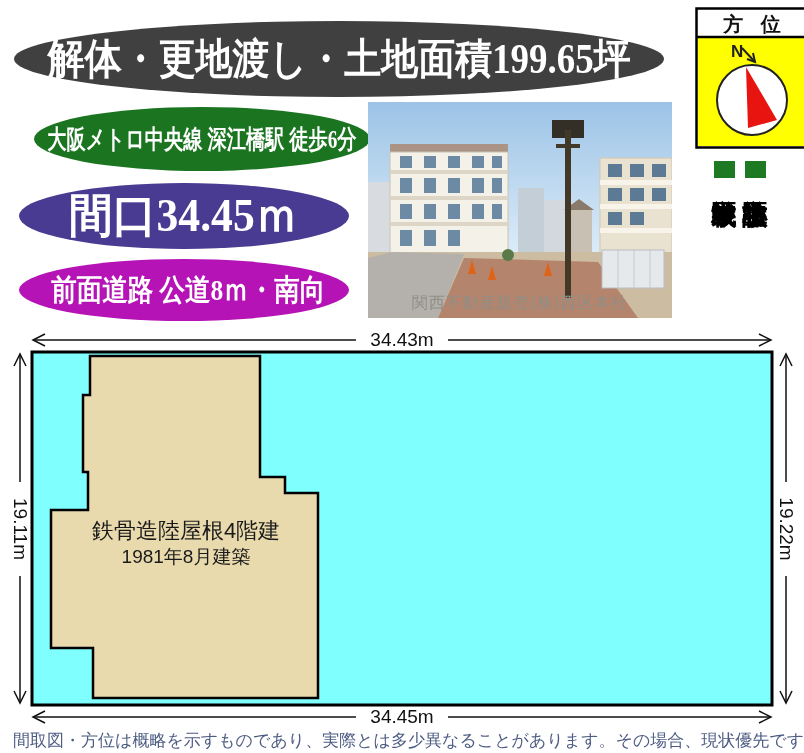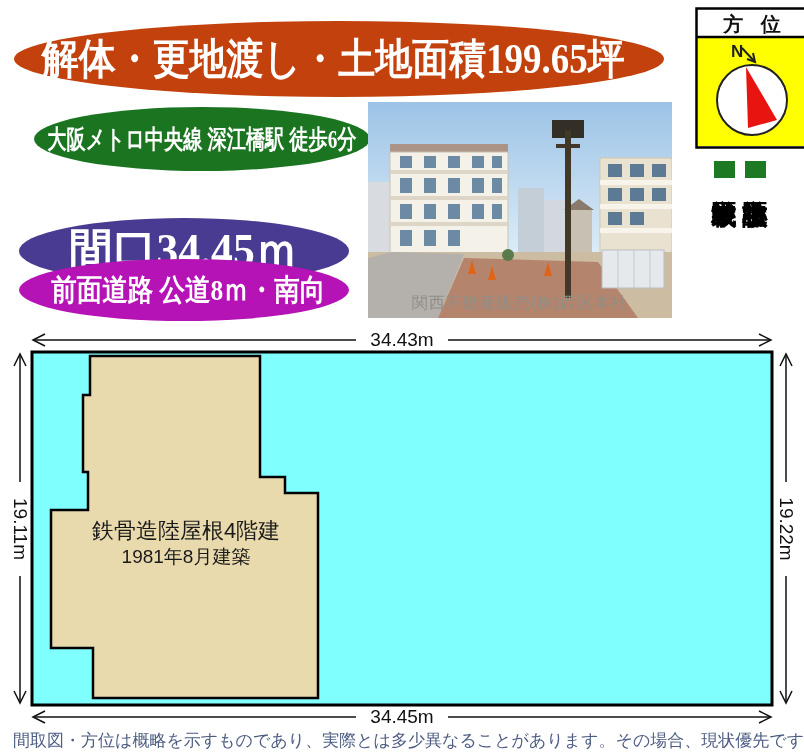--- a/index.html
+++ b/index.html
@@ -12,21 +12,21 @@
     position:absolute; border-radius:50%;
     display:flex; align-items:center; justify-content:center;
     color:#fff; font-family:"Liberation Serif", serif; font-weight:bold;
     white-space:nowrap;
   }
   .oval .sq { display:inline-block; transform-origin:center; }
   .b-main  { left:14px;  top:21px;  width:650px; height:76px; font-size:42px; }
   .b-main  .sq { transform:scaleX(0.88); }
   .b-access{ left:34px;  top:107px; width:336px; height:64px; font-size:26px; }
   .b-access .sq{ transform:scaleX(0.74); }
-  .b-front { left:19px;  top:183px; width:330px; height:66px; font-size:46px;margin-top:35px; }
+  .b-front { left:19px;  top:183px; width:330px; height:66px; font-size:46px; }
   .b-front .sq { transform:scaleX(0.95); }
   .b-road  { left:19px;  top:259px; width:330px; height:62px; font-size:30px; }
   .b-road .sq  { transform:scaleX(0.85); }
 
   .photo { position:absolute; left:368px; top:102px; width:274px; height:216px; }
 
   .compass { position:absolute; left:695px; top:7px; width:134px; height:142px; }
 
   .schools {
     position:absolute; left:711px; top:161px; display:flex; gap:5px;
@@ -45,21 +45,21 @@
     position:absolute; left:13px; top:729px; width:790px;
     font-family:"Liberation Serif", serif; font-size:17px; letter-spacing:0px;
     white-space:nowrap;
   }
 </style>
 </head>
 <body>
 
 <div id="page">
 
-  <div class="oval b-main" style="background: #c2410c; justify-content: flex-end;">
+  <div class="oval b-main" style="background: #404040;">
     <span class="sq">解体・更地渡し・土地面積199.65坪</span>
   </div>
   <div class="oval b-access" style="background: rgb(26, 116, 32);">
     <span class="sq">大阪メトロ中央線 深江橋駅 徒歩6分</span>
   </div>
   <div class="oval b-front" style="background: rgb(72, 59, 145);">
     <span class="sq">間口34.45ｍ</span>
   </div>
   <div class="oval b-road" style="background: rgb(181, 19, 181); justify-content: flex-end;">
     <span class="sq">前面道路 公道8ｍ・南向</span>

